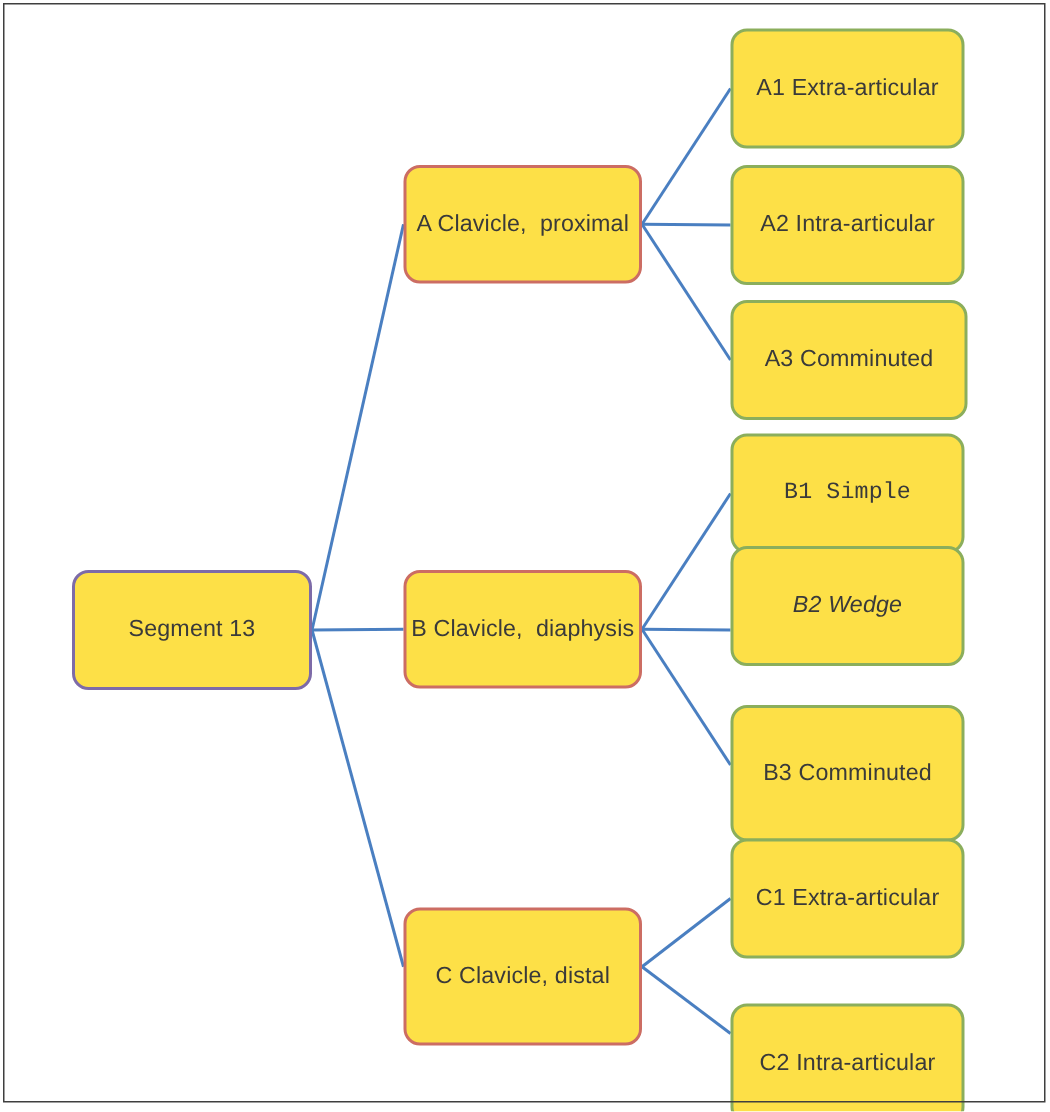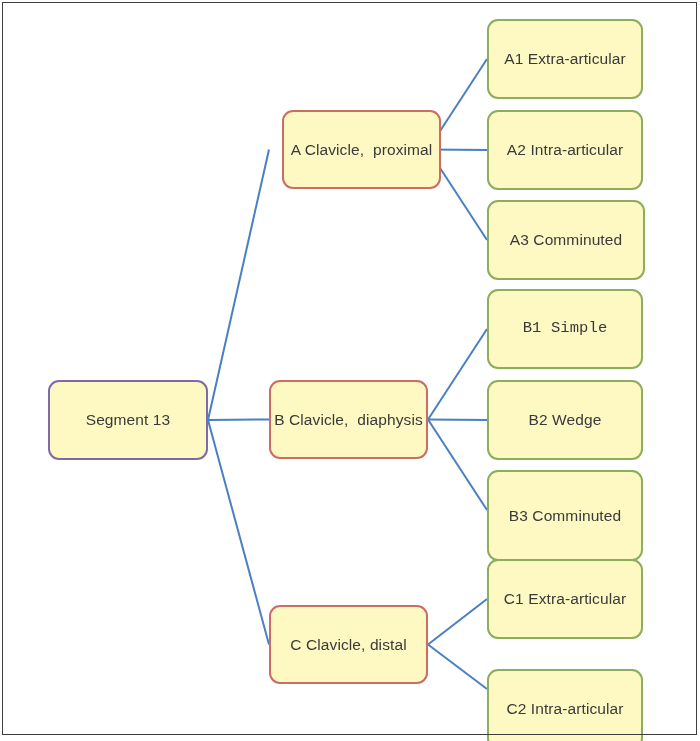--- a/index.html
+++ b/index.html
@@ -32,21 +32,21 @@
   #diagram-svg {
     position: absolute;
     left: 0;
     top: 0;
     width: 700px;
     height: 741px;
   }
   .node-box {
     position: absolute;
     box-sizing: border-box;
-    background: #fef9c3;
+    background: #fde047;
     border-radius: 11px;
     border-style: solid;
     border-width: 2.2px;
     display: flex;
     align-items: center;
     justify-content: center;
     text-align: center;
     color: #3a3a3a;
     font-size: 15.5px;
     line-height: 1.25;
@@ -71,27 +71,27 @@
       <line x1="428" y1="419.5" x2="487" y2="329" stroke="#4a7fc1" stroke-width="2"></line>
       <line x1="428" y1="419.5" x2="487" y2="420" stroke="#4a7fc1" stroke-width="2"></line>
       <line x1="428" y1="419.5" x2="487" y2="510" stroke="#4a7fc1" stroke-width="2"></line>
       <line x1="208" y1="420" x2="269" y2="644.5" stroke="#4a7fc1" stroke-width="2"></line>
       <line x1="428" y1="644.5" x2="487" y2="599" stroke="#4a7fc1" stroke-width="2"></line>
       <line x1="428" y1="644.5" x2="487" y2="689" stroke="#4a7fc1" stroke-width="2"></line>
     </svg>
 
   <div id="boxes-layer">
       <div class="node-box node-root" style="left: 48px; top: 380px; width: 160px; height: 80px;"><span>Segment 13</span></div>
-      <div class="node-box node-group" style="left: 282px; top: 110px; width: 159px; height: 79px; align-items: center;"><span>A Clavicle,  proximal</span></div>
+      <div class="node-box node-group" style="left: 269px; top: 110px; width: 159px; height: 79px; align-items: center;"><span>A Clavicle,  proximal</span></div>
       <div class="node-box node-leaf" style="left: 487px; top: 19px; width: 156px; height: 80px;"><span>A1 Extra-articular</span></div>
       <div class="node-box node-leaf" style="left: 487px; top: 110px; width: 156px; height: 80px;"><span>A2 Intra-articular</span></div>
       <div class="node-box node-leaf" style="left: 487px; top: 200px; width: 158px; height: 80px;"><span>A3 Comminuted</span></div>
       <div class="node-box node-group" style="left: 269px; top: 380px; width: 159px; height: 79px;"><span>B Clavicle,  diaphysis</span></div>
       <div class="node-box node-leaf" style="left: 487px; top: 289px; width: 156px; height: 80px; font-family: Liberation Mono, monospace;"><span>B1 Simple</span></div>
-      <div class="node-box node-leaf" style="left: 487px; top: 380px; width: 156px; height: 80px;"><span>B2 Wedge</span></div>
+      <div class="node-box node-leaf" style="left: 487px; top: 364px; width: 156px; height: 80px; font-style: italic;"><span>B2 Wedge</span></div>
       <div class="node-box node-leaf" style="left: 487px; top: 470px; width: 156px; height: 91px;"><span>B3 Comminuted</span></div>
-      <div class="node-box node-group" style="left: 269px; top: 605px; width: 159px; height: 79px;"><span>C Clavicle, distal</span></div>
+      <div class="node-box node-group" style="left: 269px; top: 605px; width: 159px; height: 92px;"><span>C Clavicle, distal</span></div>
       <div class="node-box node-leaf" style="left: 487px; top: 559px; width: 156px; height: 80px;"><span>C1 Extra-articular</span></div>
       <div class="node-box node-leaf" style="left: 487px; top: 649px; width: 156px; height: 80px; margin-top: 20px;"><span>C2 Intra-articular</span></div>
     </div>
 
   <div id="frame-border"></div>
 </div>
 
 </body></html>

